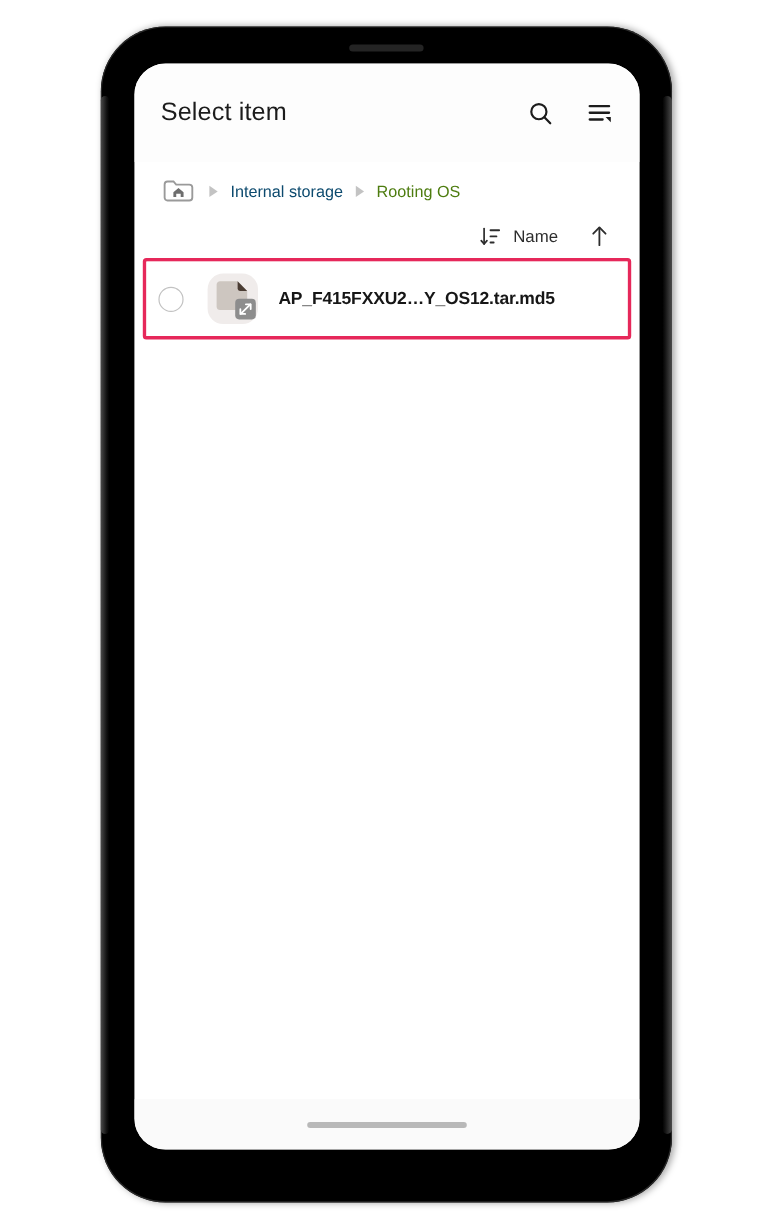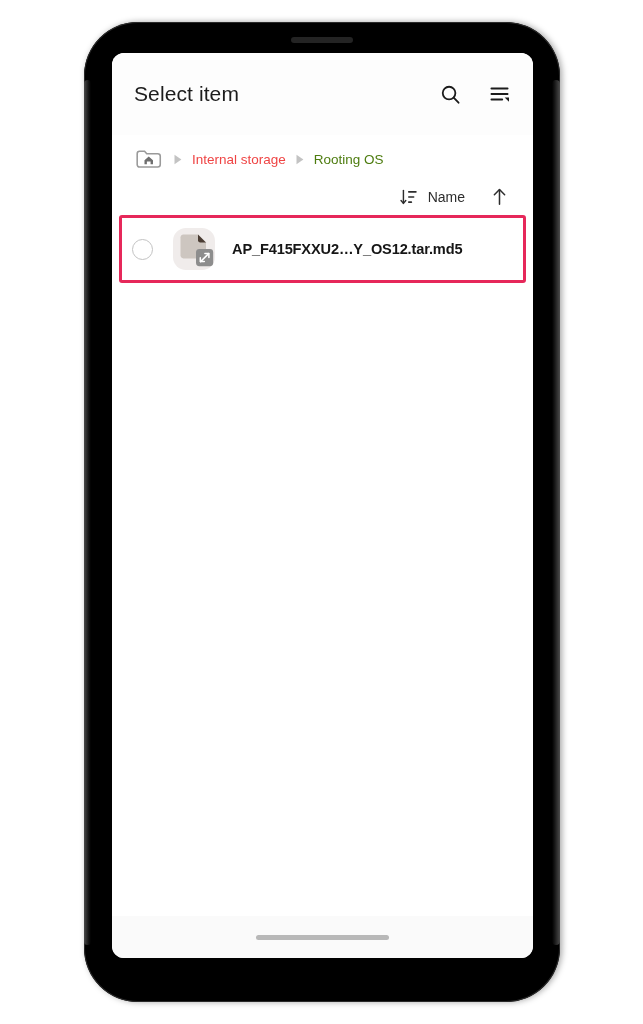--- a/index.html
+++ b/index.html
@@ -52,21 +52,21 @@
   }
 
   
   #screen {
     position: absolute;
     left: 112px;
     top: 53px;
     width: 421px;
     height: 905px;
     background: #ffffff;
-    border-radius: 12px;
+    border-radius: 26px;
     overflow: hidden;
   }
 
   
   #app-header {
     position: relative;
     height: 82px;
     padding: 0 22px;
     display: flex;
     align-items: center;
@@ -109,21 +109,21 @@
     justify-content: center;
     cursor: pointer;
   }
   .crumb-sep {
     width: 10px;
     height: 11px;
     flex: 0 0 auto;
   }
   .crumb-label {
     font-size: 13.5px;
-    color: #ef4444;
+    color: #0c4a6e;
     cursor: pointer;
     white-space: nowrap;
   }
   .crumb-label.active {
     color: #4d7c0f;
     font-weight: 400;
   }
 
   
   #sort-bar {

